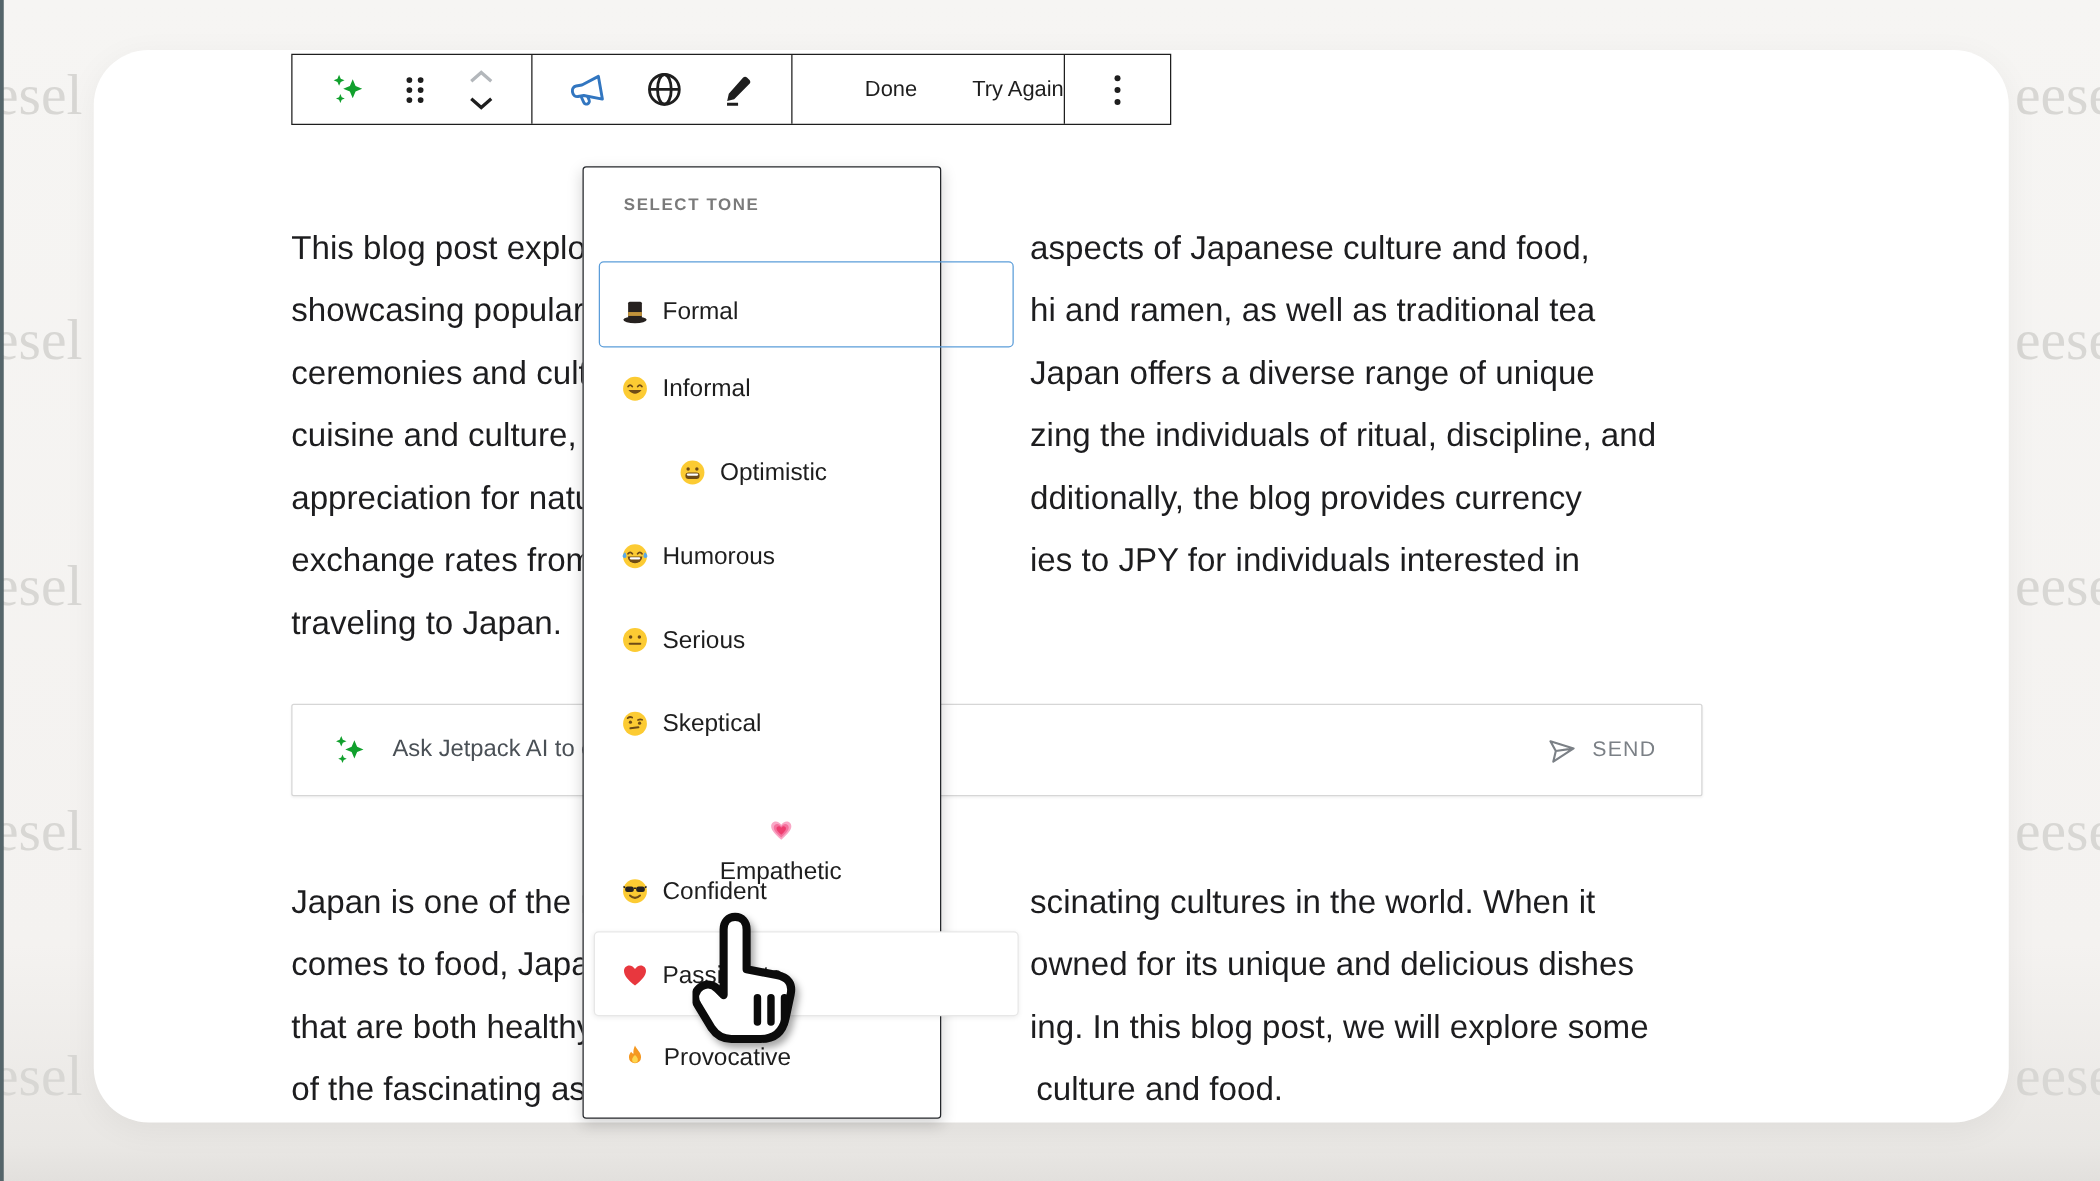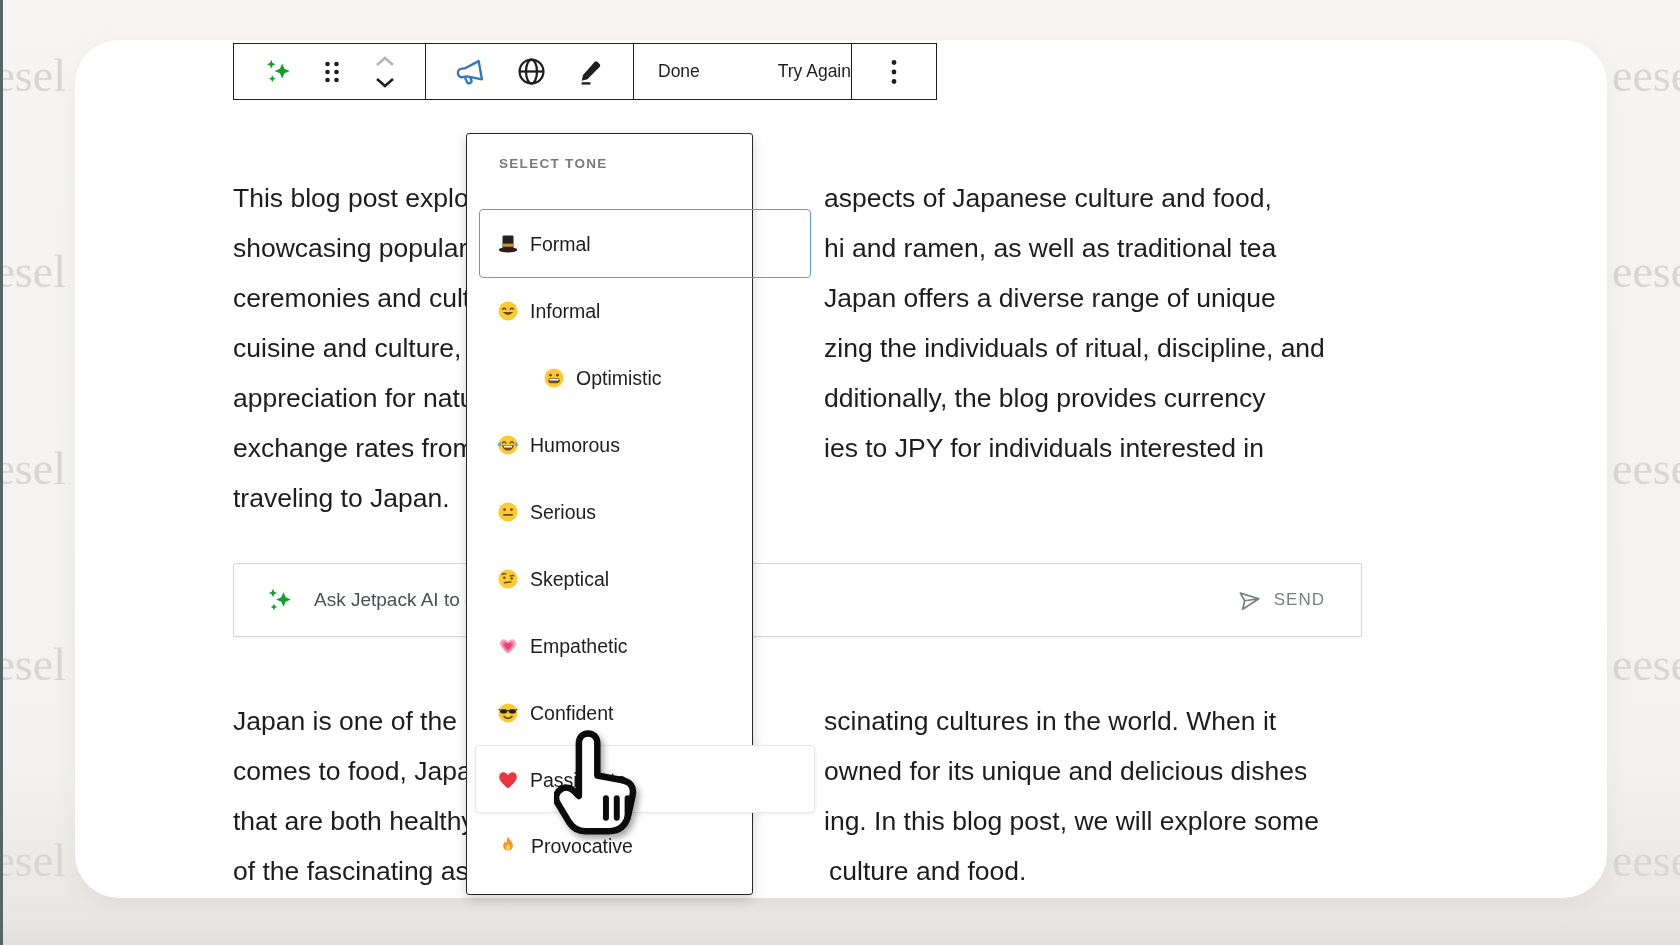--- a/index.html
+++ b/index.html
@@ -19,21 +19,21 @@
     background:#ffffff; border-radius:44px; z-index:1;
     box-shadow:0 6px 26px rgba(0,0,0,0.05);
   }
   
   .toolbar {
     position:absolute; left:233px; top:43px; width:704px; height:57px;
     background:#fff; border:1.5px solid #1e1e1e; display:flex; z-index:5;
   }
   .tb-group { display:flex; align-items:center; justify-content:space-evenly; height:100%; border-right:1.5px solid #1e1e1e; }
   .tb-group:last-child { border-right:none; }
-  .tb-g1 { width:192px; } .tb-g2 { width:208px; } .tb-g3 { width:218px; justify-content:space-between; gap:28px; padding-left:24px; } .tb-g4 { width:84px; }
+  .tb-g1 { width:192px; } .tb-g2 { width:208px; } .tb-g3 { width:218px; justify-content:flex-end; gap:44px; padding-left:24px; } .tb-g4 { width:84px; }
   .tb-btn { display:flex; align-items:center; justify-content:center; background:none; border:none; cursor:pointer; padding:2px; }
   .tb-move { display:flex; flex-direction:column; gap:6px; align-items:center; }
   .tb-text { font-size:17.5px; font-weight:500; color:#1e1e1e; background:none; border:none; cursor:pointer; font-family:"Liberation Sans",sans-serif; }
   
   .para-line { position:absolute; height:50px; line-height:50px; font-size:26.5px; color:#1d1d1f; z-index:2; white-space:nowrap; }
   .frag-left { left:233px; width:233px; overflow:hidden; }
   .frag-right { left:824px; }
   
   .ask-bar {
     position:absolute; left:233px; top:563px; width:1129px; height:74px;
@@ -218,21 +218,21 @@
     </span>
     <span class="send-label">SEND</span>
   </button>
 </div>
 
 <div class="tone-pop">
   <div class="focus-box" style="border-color: rgb(91, 157, 217);"></div>
   <div class="hover-box"></div>
   <div class="tone-header">SELECT TONE</div>
   <div id="tone-items">
-      <button class="tone-item focused" style="top: 93px;">
+      <button class="tone-item focused" style="top: 93px; align-items: flex-end;">
         <span class="emoji">
           <svg viewBox="0 0 24 24">
             <rect x="6" y="2.6" width="12" height="14.6" rx="1.4" fill="#26211F"></rect>
             <rect x="6" y="11.6" width="12" height="3.4" fill="#C2933B"></rect>
             <ellipse cx="12" cy="18.4" rx="10.2" ry="2.9" fill="#26211F"></ellipse>
           </svg>
         </span>
         <span class="tone-label">Formal</span>
       </button>
       <button class="tone-item" style="top: 160px;">
@@ -287,21 +287,21 @@
             <circle cx="12" cy="12" r="10.4" fill="#FCCB33"></circle>
             <path d="M5.6 7.1q1.9-1.7 3.9-.6" stroke="#6E4B16" stroke-width="1.6" fill="none" stroke-linecap="round"></path>
             <path d="M14.6 8.7q1.9-.9 3.6-.2" stroke="#6E4B16" stroke-width="1.6" fill="none" stroke-linecap="round"></path>
             <circle cx="8" cy="10.6" r="1.4" fill="#6E4B16"></circle>
             <circle cx="16" cy="11.5" r="1.4" fill="#6E4B16"></circle>
             <path d="M8 16l7-.9" stroke="#6E4B16" stroke-width="1.7" stroke-linecap="round"></path>
           </svg>
         </span>
         <span class="tone-label">Skeptical</span>
       </button>
-      <button class="tone-item" style="top: 495px;">
+      <button class="tone-item" style="top: 519px; flex-direction: column;">
         <span class="emoji">
           <svg viewBox="0 0 24 24">
             <path d="M12 20.4C6.4 15.7 3.2 12 3.2 8.7 3.2 6.2 5.1 4.5 7.3 4.5c1.8 0 3.6 1.1 4.7 2.9 1.1-1.8 2.9-2.9 4.7-2.9 2.2 0 4.1 1.7 4.1 4.2 0 3.3-3.2 7-8.8 11.7z" fill="#F9A8C6"></path>
             <path d="M12 20.4C6.4 15.7 3.2 12 3.2 8.7 3.2 6.2 5.1 4.5 7.3 4.5c1.8 0 3.6 1.1 4.7 2.9 1.1-1.8 2.9-2.9 4.7-2.9 2.2 0 4.1 1.7 4.1 4.2 0 3.3-3.2 7-8.8 11.7z" fill="#F4729E" transform="translate(3.12 3.4) scale(.74)"></path>
             <path d="M12 20.4C6.4 15.7 3.2 12 3.2 8.7 3.2 6.2 5.1 4.5 7.3 4.5c1.8 0 3.6 1.1 4.7 2.9 1.1-1.8 2.9-2.9 4.7-2.9 2.2 0 4.1 1.7 4.1 4.2 0 3.3-3.2 7-8.8 11.7z" fill="#EE3D6F" transform="translate(6.36 6.6) scale(.47)"></path>
           </svg>
         </span>
         <span class="tone-label">Empathetic</span>
       </button>
       <button class="tone-item" style="top: 562px;">

